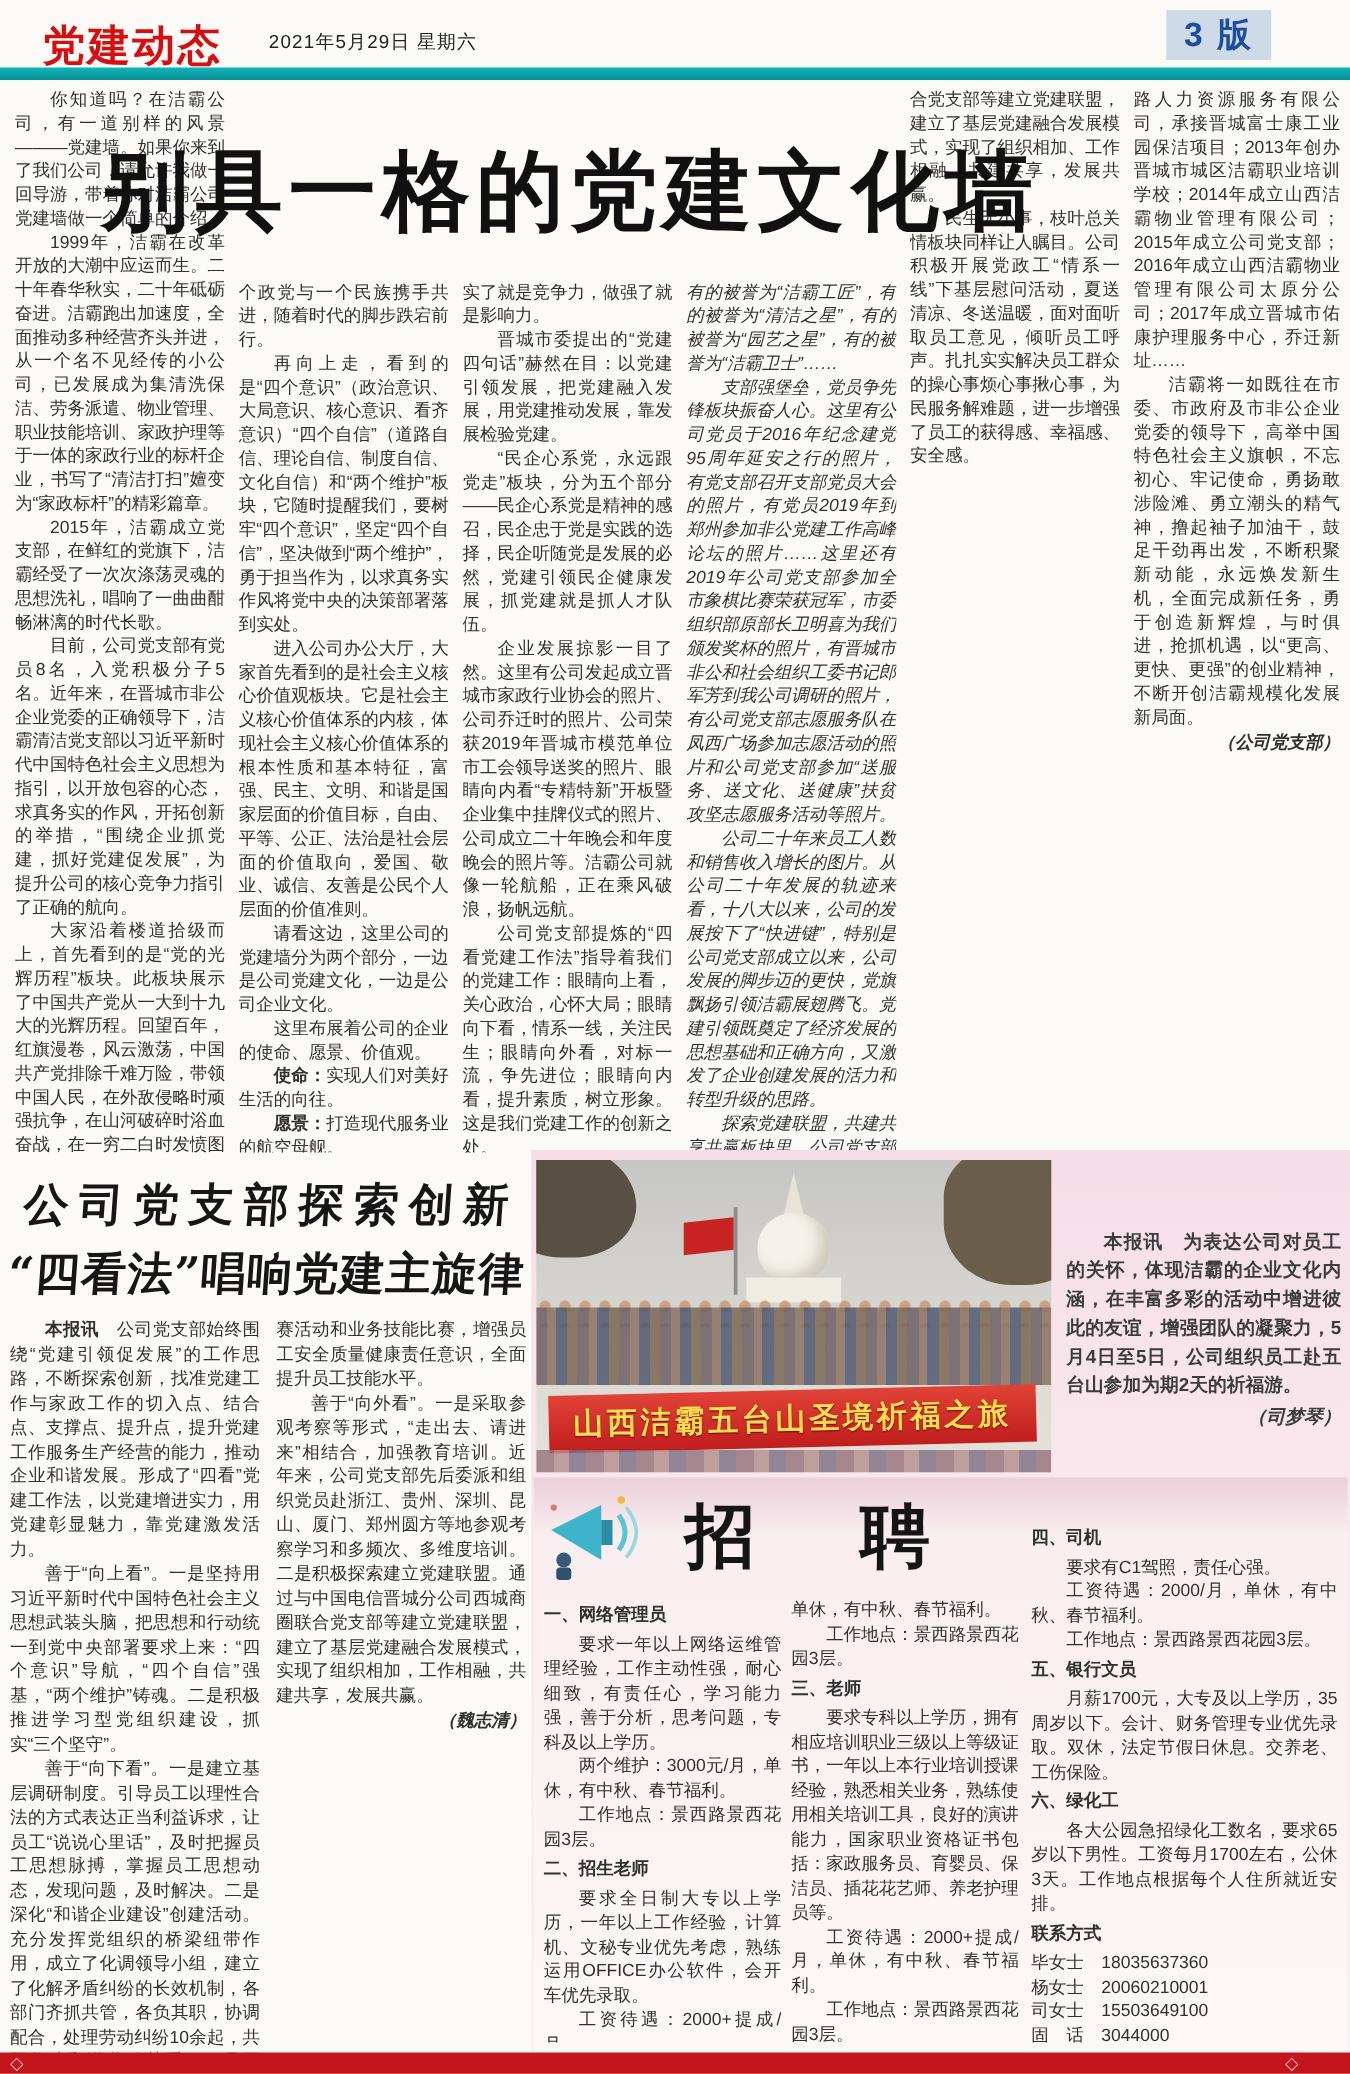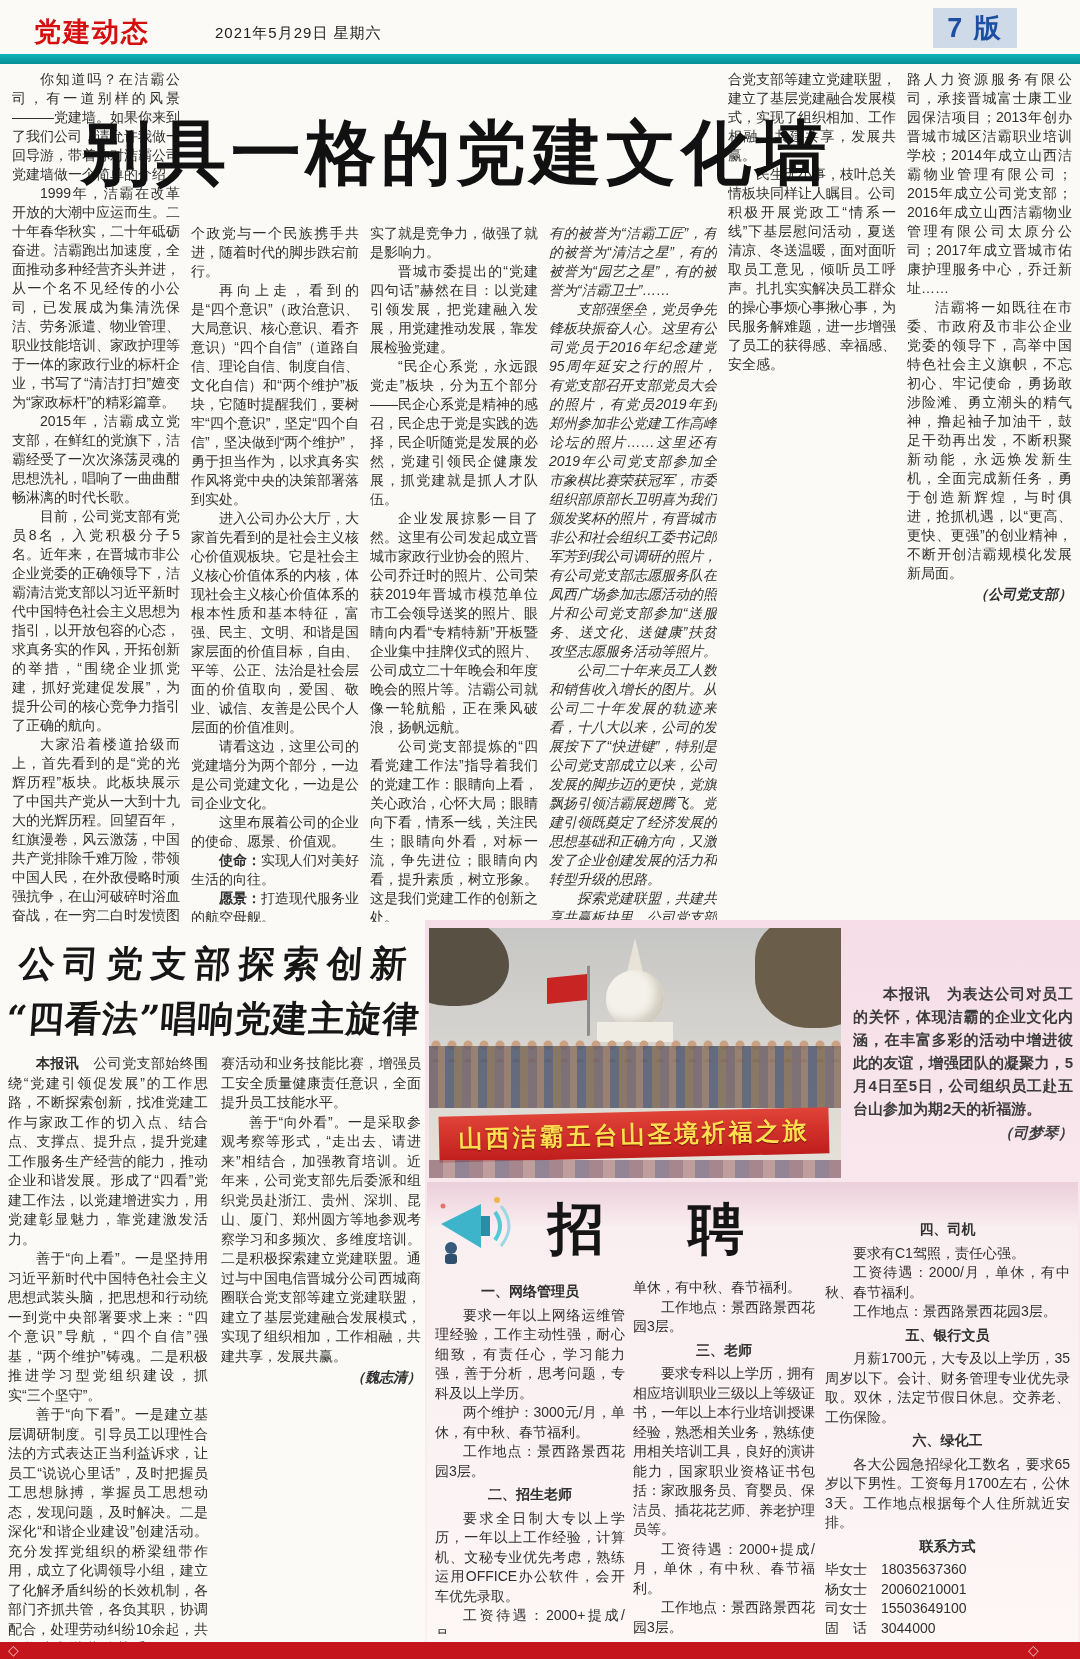--- a/index.html
+++ b/index.html
@@ -1,41 +1,41 @@
 <!DOCTYPE html>
 <html><head>
 <meta charset="utf-8">
 <style>
   html,body{margin:0;padding:0;}
   body{width:1080px;height:1659px;position:relative;background:#fbfaf7;
        font-family:"Liberation Sans",sans-serif;color:#2e2e2e;overflow:hidden;}
   .page{position:absolute;inset:0;}
 
   
-  .masthead{position:absolute;left:34px;top:14px;font-size:27px;font-weight:900;color:#d50f0f;letter-spacing:2px;}
+  .masthead{position:absolute;left:34px;top:14px;font-size:34px;font-weight:900;color:#d50f0f;letter-spacing:2px;}
   .page-date{position:absolute;left:215px;top:24px;font-size:15px;color:#222;letter-spacing:1px;}
   .page-badge{position:absolute;left:933px;top:8px;width:84px;height:40px;background:#cfdae9;
       color:#1c4fa1;font-size:27px;font-weight:900;text-align:center;line-height:40px;letter-spacing:2px;}
   .teal-bar{position:absolute;left:0;top:54px;width:1080px;height:10px;background:linear-gradient(#0fb5ba,#088e96);}
 
   
   .top-article{position:absolute;left:8px;top:66px;width:1064px;height:860px;}
   .headline{position:absolute;left:178px;top:28px;width:540px;height:120px;display:flex;align-items:center;justify-content:center;
       font-size:70px;font-weight:900;color:#111;letter-spacing:5px;font-family:"DejaVu Sans",sans-serif;white-space:nowrap;}
   .col{position:absolute;overflow:hidden;font-size:14px;line-height:19px;text-align:justify;color:#303030;}
   .c1{left:4px;top:4px;width:168px;height:852px;}
   .c2{left:183px;top:158px;width:168px;height:698px;}
   .c3{left:362px;top:158px;width:168px;height:698px;}
   .c4{left:541px;top:158px;width:168px;height:698px;font-style:italic;}
   .c5{left:720px;top:4px;width:168px;height:852px;}
   .c6{left:899px;top:4px;width:165px;height:852px;}
 
   .blk-p{text-indent:2em;margin:0;}
   .blk-c{margin:0;}
-  .blk-h{font-weight:bold;text-align:center;margin:4px 0;text-indent:0;}
+  .blk-h{font-weight:bold;text-align:left;margin:4px 0;text-indent:0;}
   .blk-b{text-align:right;font-family:"DejaVu Serif",serif;font-style:italic;font-weight:bold;margin-top:2px;}
 
   
   .feature{position:absolute;left:8px;top:932px;width:414px;height:718px;}
   .feat-title{position:absolute;left:0;top:8px;width:414px;text-align:center;color:#161616;
       font-family:"DejaVu Serif",serif;font-weight:700;transform:skewX(-4deg);}
   .feat-t1{font-size:36px;letter-spacing:8px;}
   .feat-t2{font-size:36px;letter-spacing:1px;margin-top:6px;}
   .fcol{position:absolute;overflow:hidden;font-size:14px;line-height:19.5px;text-align:justify;color:#303030;}
   .f1{left:0;top:122px;width:200px;height:588px;}
@@ -91,21 +91,21 @@
   .diamond.dl{left:8px;}
   .diamond.dr{left:1028px;}
 </style>
 </head>
 <body>
 
 <div class="page">
 
   <div class="masthead">党建动态</div>
   <div class="page-date">2021年5月29日 星期六</div>
-  <div class="page-badge">7 版</div>
+  <div class="page-badge">3 版</div>
   <div class="teal-bar"></div>
 
   <div class="top-article">
     <div class="col c1">
         <div class="blk-p">你知道吗？在洁霸公司，有一道别样的风景———党建墙。如果你来到了我们公司，请允许我做一回导游，带着你对洁霸公司党建墙做一个简单的介绍：</div>
         <div class="blk-p">1999年，洁霸在改革开放的大潮中应运而生。二十年春华秋实，二十年砥砺奋进。洁霸跑出加速度，全面推动多种经营齐头并进，从一个名不见经传的小公司，已发展成为集清洗保洁、劳务派遣、物业管理、职业技能培训、家政护理等于一体的家政行业的标杆企业，书写了“清洁打扫”嬗变为“家政标杆”的精彩篇章。</div>
         <div class="blk-p">2015年，洁霸成立党支部，在鲜红的党旗下，洁霸经受了一次次涤荡灵魂的思想洗礼，唱响了一曲曲酣畅淋漓的时代长歌。</div>
         <div class="blk-p">目前，公司党支部有党员8名，入党积极分子5名。近年来，在晋城市非公企业党委的正确领导下，洁霸清洁党支部以习近平新时代中国特色社会主义思想为指引，以开放包容的心态，求真务实的作风，开拓创新的举措，“围绕企业抓党建，抓好党建促发展”，为提升公司的核心竞争力指引了正确的航向。</div>
         <div class="blk-p">大家沿着楼道拾级而上，首先看到的是“党的光辉历程”板块。此板块展示了中国共产党从一大到十九大的光辉历程。回望百年，红旗漫卷，风云激荡，中国共产党排除千难万险，带领中国人民，在外敌侵略时顽强抗争，在山河破碎时浴血奋战，在一穷二白时发愤图强，在时代发展时与时俱进，迎来了从站起来、富起来到强起来的伟大飞跃，带领中国逐渐走向富强。从“一大”到“十九大”，从50多名党员到9100万名党员，在这段史诗般的征程中，一</div>
       </div>

